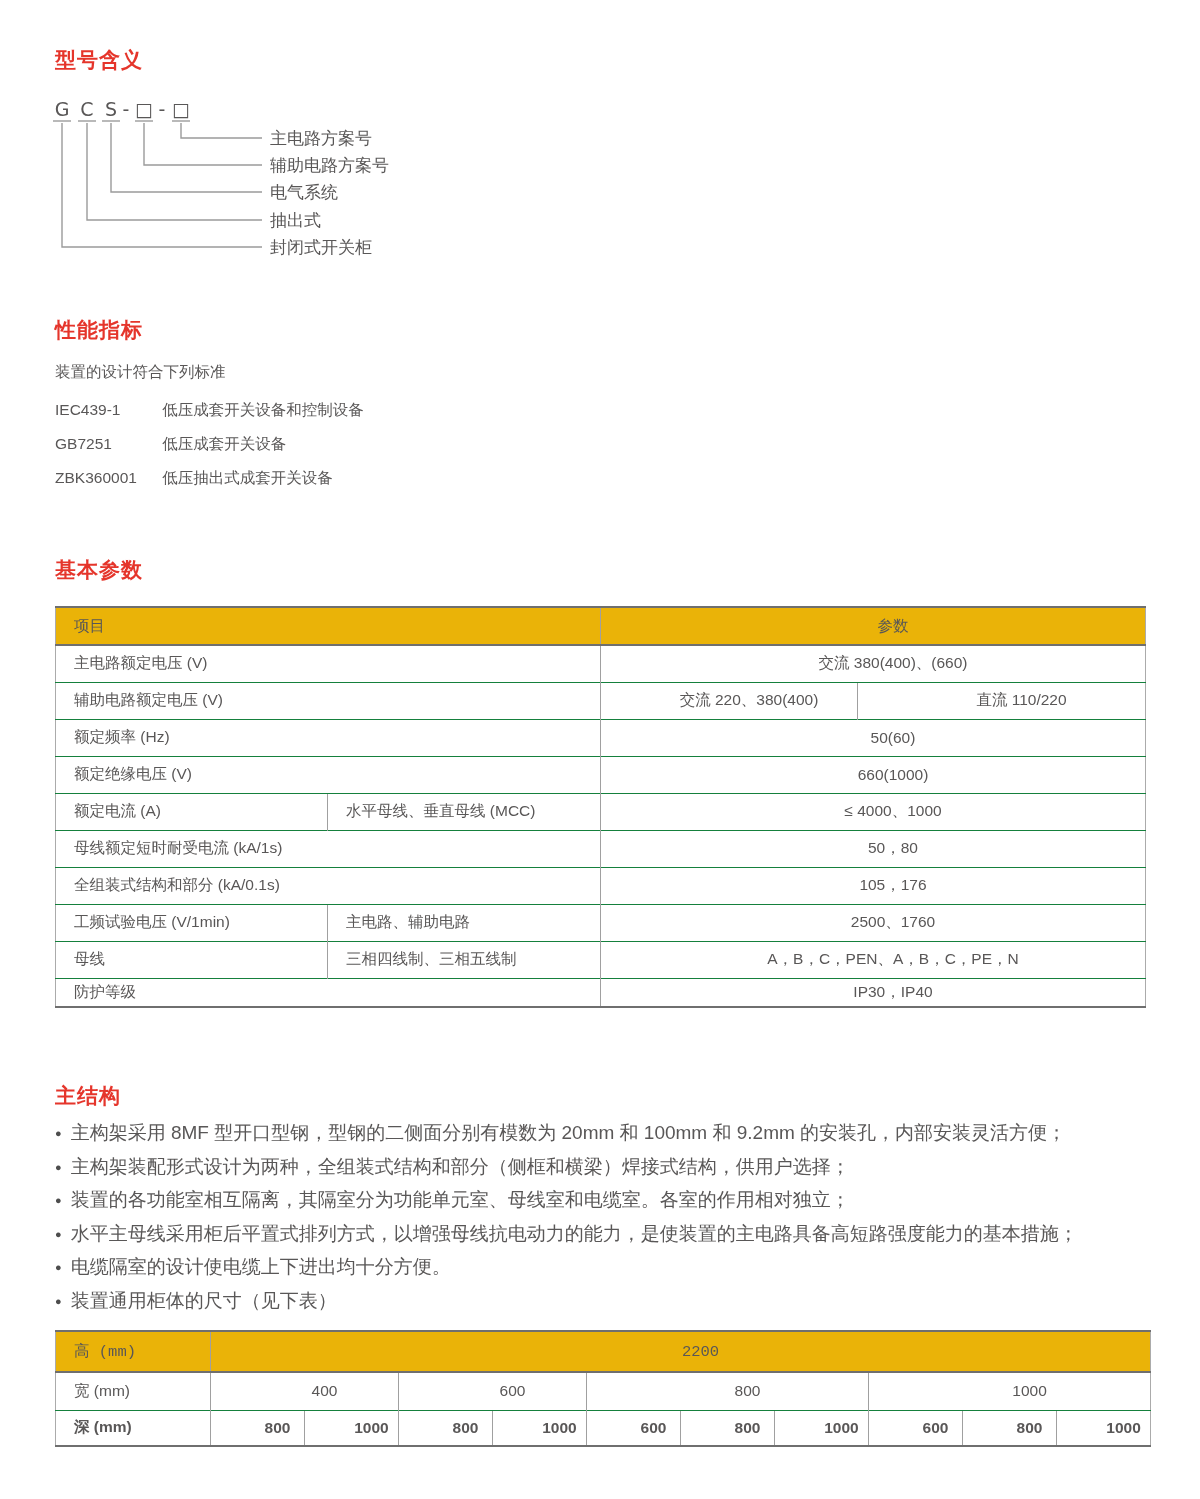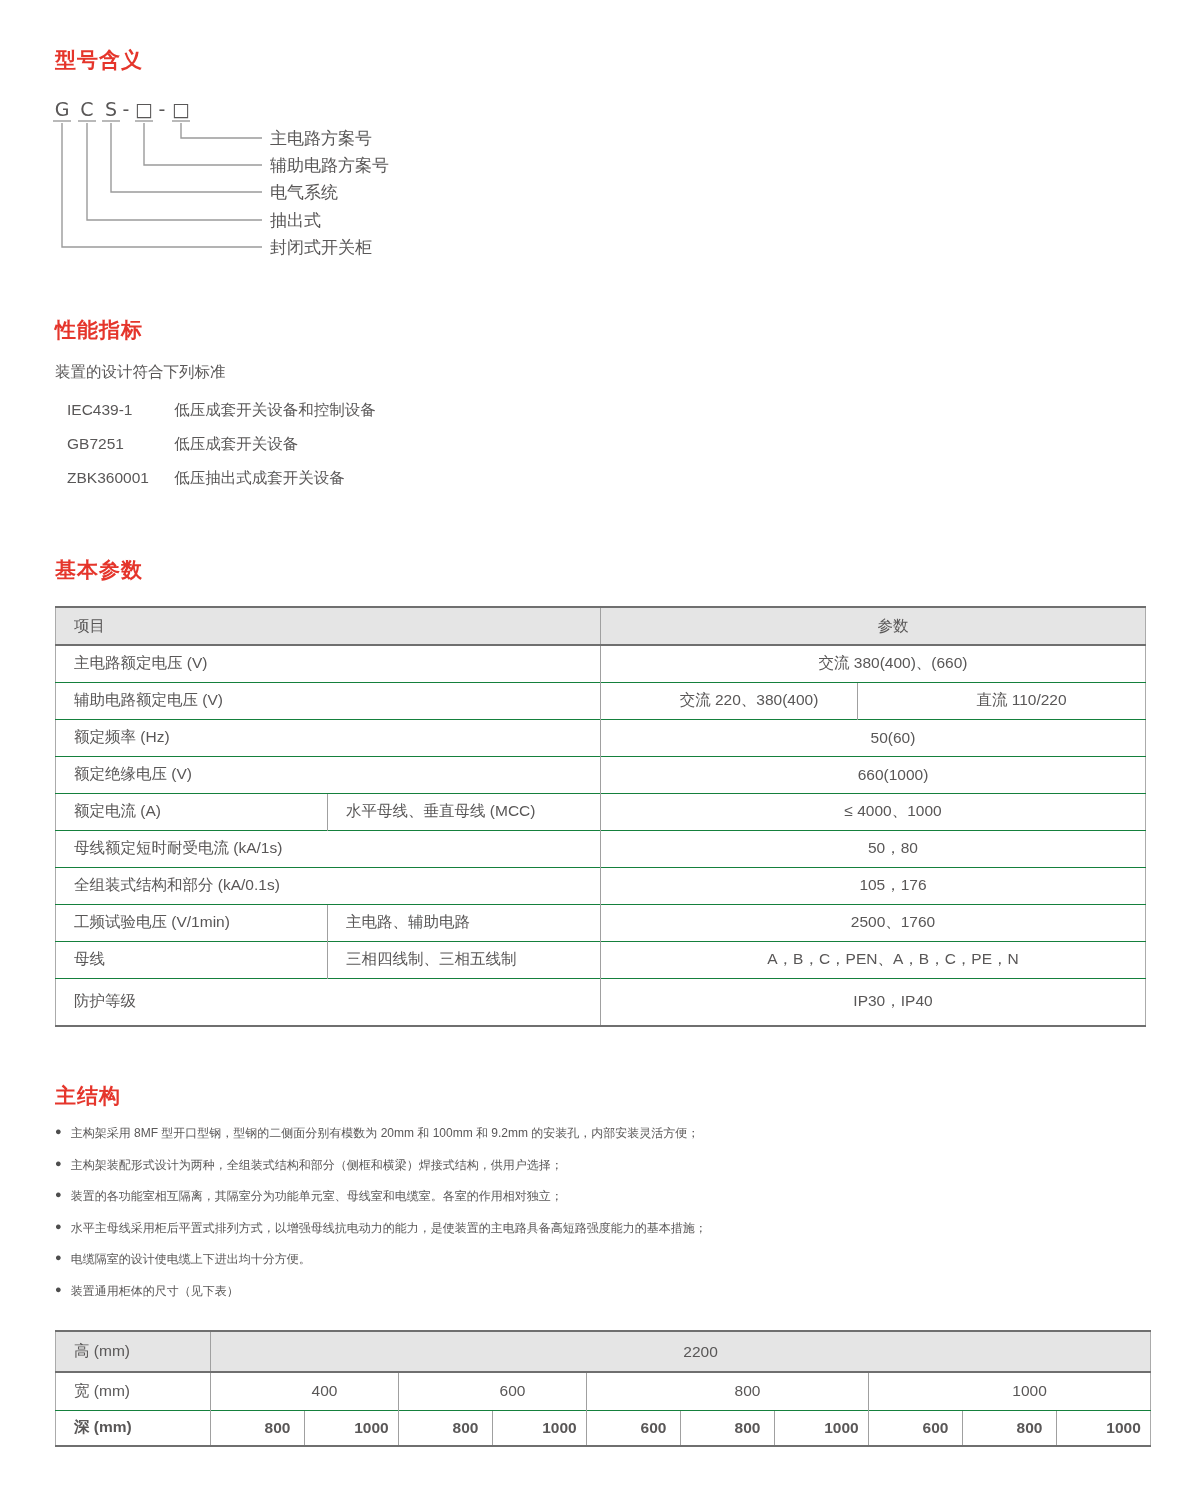--- a/index.html
+++ b/index.html
@@ -15,41 +15,41 @@
   }
   
   #model-diagram { position:absolute; left:0; top:90px; }
   #model-diagram text { fill:#595757; }
   .code-char { font-size:19px; font-family:"DejaVu Sans","Liberation Sans",sans-serif; }
   .diagram-label { font-size:17px; }
   .diag-line { stroke:#9b9b9b; stroke-width:1.4; fill:none; }
   
   #perf-body { position:absolute; left:55px; top:362px; font-size:15.5px; }
   #perf-body .intro { margin:0 0 19px 0; }
-  .std-row { margin:0 0 18px 12px; line-height:16px; }
+  .std-row { margin:0 0 18px 0; line-height:16px; }
   .std-code { display:inline-block; width:103px; }
   
   table { border-collapse:collapse; table-layout:fixed; }
   td { font-size:15.5px; color:#595757; vertical-align:middle; padding:0;
        overflow:hidden; white-space:nowrap; }
   .data-table {
     position:absolute; left:55px;
     border-left:1px solid #ababab; border-right:1px solid #ababab;
     border-top:2px solid #6f6f6f; border-bottom:2px solid #6f6f6f;
   }
-  .head-row { background:#e5e5e5; }
+  .head-row { background:#eab308;font-family:Liberation Mono, monospace; }
   .head-row td { border-bottom:2px solid #6f6f6f; }
   .body-row td { border-top:1px solid #15803d; }
   td.item { text-align:left; padding-left:18px; }
   td.val  { text-align:center;padding-left:40px; }
   td.bl   { border-left:1px solid #a0a0a0; }
   
   #structure-list { position:absolute; left:55px; top:1125px; width:1100px;
                     list-style:none; margin:0; padding:0; }
-  #structure-list li { font-size:12px; line-height:16.5px; margin-bottom:15px; }
+  #structure-list li { font-size:19px; line-height:16.5px; margin-bottom:15px; }
   .dot::before { content:"●"; font-size:11px; margin-right:9px;
                  position:relative; top:-2px; color:#4d4d4d; }
 </style>
 </head>
 <body>
 
 <h2 class="sec-title" style="top:46px;">型号含义</h2>
 
 <svg id="model-diagram" width="560" height="180" viewBox="0 0 560 180">
 
@@ -153,21 +153,21 @@
     <tr class="body-row" style="height:37px;">
       <td class="item">工频试验电压 (V/1min)</td>
       <td class="item bl">主电路、辅助电路</td>
       <td class="val bl" colspan="2">2500、1760</td>
     </tr>
     <tr class="body-row" style="height:37px;">
       <td class="item">母线</td>
       <td class="item bl">三相四线制、三相五线制</td>
       <td class="val bl" colspan="2">A，B，C，PEN、A，B，C，PE，N</td>
     </tr>
-    <tr class="body-row" style="height:48px;">
+    <tr class="body-row" style="height:29px;">
       <td class="item" colspan="2">防护等级</td>
       <td class="val bl" colspan="2">IP30，IP40</td>
     </tr>
   </tbody>
 </table>
 
 <h2 class="sec-title" style="top:1082px;">主结构</h2>
 
 <ul id="structure-list">
   <li><span class="dot"></span><span>主构架采用 8MF 型开口型钢，型钢的二侧面分别有模数为 20mm 和 100mm 和 9.2mm 的安装孔，内部安装灵活方便；</span></li>

